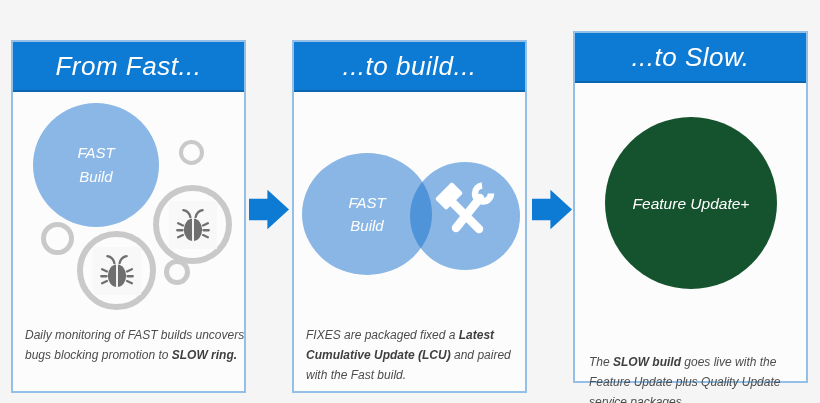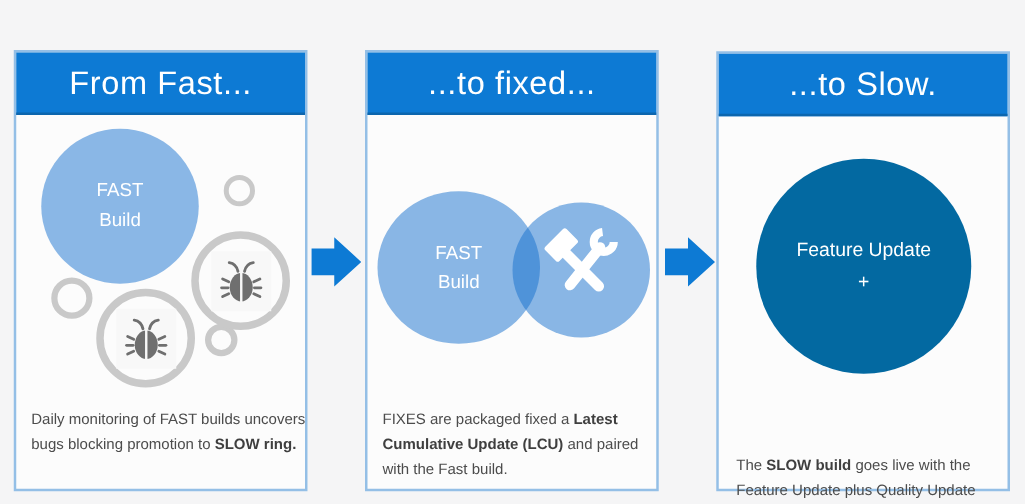--- a/index.html
+++ b/index.html
@@ -1,23 +1,23 @@
 <!DOCTYPE html>
 <html><head>
 <meta charset="utf-8">
 <style>
   html,body{margin:0;padding:0;}
   body{font-family:"Liberation Sans","DejaVu Sans",sans-serif;background:#f5f5f6;}
-  .stage{position:relative;width:820px;height:403px;background:#f5f5f6;overflow:hidden;}
+  .stage{position:relative;width:820px;height:403px;background:#f5f5f6;overflow:hidden;font-style:italic;}
 
   .panel{position:absolute;width:235px;height:353px;background:#fcfcfc;
          border:2px solid #94bfe6;box-sizing:border-box;}
   #panel1{left:11px;top:40px;}
   #panel2{left:292px;top:40px;}
-  #panel3{left:573px;top:41px;height:352px;}
+  #panel3{left:573px;top:31px;height:352px;}
 
   .panel-header{height:48px;background:#0d7ad4;border-bottom:2px solid #0c66ae;
                 display:flex;align-items:center;justify-content:center;}
   .panel-header .title{color:#fff;font-size:26px;font-weight:400;letter-spacing:.5px;}
 
   
   .fast-circle{position:absolute;left:20px;top:61px;width:126px;height:124px;border-radius:50%;
                background:#8ab7e6;display:flex;flex-direction:column;align-items:center;
                justify-content:center;color:#fff;font-size:15px;line-height:24px;}
   .ring{position:absolute;border-radius:50%;border:4px solid #c9c9c9;box-sizing:border-box;}
@@ -36,21 +36,21 @@
   .venn{position:absolute;border-radius:50%;background:rgba(21,111,205,0.5);}
   .venn.left{left:8px;top:111px;width:130px;height:122px;}
   .venn.right{left:116px;top:120px;width:110px;height:108px;}
   .venn-label{position:absolute;left:8px;top:111px;width:130px;height:122px;display:flex;
               flex-direction:column;align-items:center;justify-content:center;color:#fff;
               font-size:15px;line-height:23px;}
   .tools{position:absolute;left:138px;top:138px;}
 
   
   .big-circle{position:absolute;left:30px;top:84px;width:172px;height:172px;border-radius:50%;
-              background:#0369a1;display:flex;flex-direction:column;align-items:center;
+              background:#14532d;display:flex;flex-direction:row;align-items:center;
               justify-content:center;color:#fff;font-size:15.5px;line-height:25px;text-align:center;}
 
   .desc{position:absolute;left:12px;top:283px;width:224px;margin:0;font-size:12px;
         line-height:20px;color:#4c4c4c;}
   .desc strong{font-weight:700;color:#3f3f3f;}
   #panel3 .desc{left:14px;margin-top:36px;}
 
   .arrow{position:absolute;width:40px;height:41px;background:#0d7ad4;
          clip-path:polygon(0 24%,46% 24%,46% 2%,100% 50%,46% 98%,46% 76%,0 76%);}
   .a1{left:249px;top:189px;}
@@ -113,21 +113,21 @@
 
     <p class="desc">
       <span>Daily monitoring of FAST builds uncovers bugs blocking promotion to </span><strong>SLOW ring.</strong><span></span>
     </p>
   </section>
 
   <div class="arrow a1"></div>
 
   <section class="panel" id="panel2">
     <div class="panel-header">
-      <span class="title">...to fixed...</span>
+      <span class="title">...to build...</span>
     </div>
 
     <div class="venn left"></div>
     <div class="venn right"></div>
 
     <div class="venn-label">
       <span>FAST</span>
       <span>Build</span>
     </div>
 

